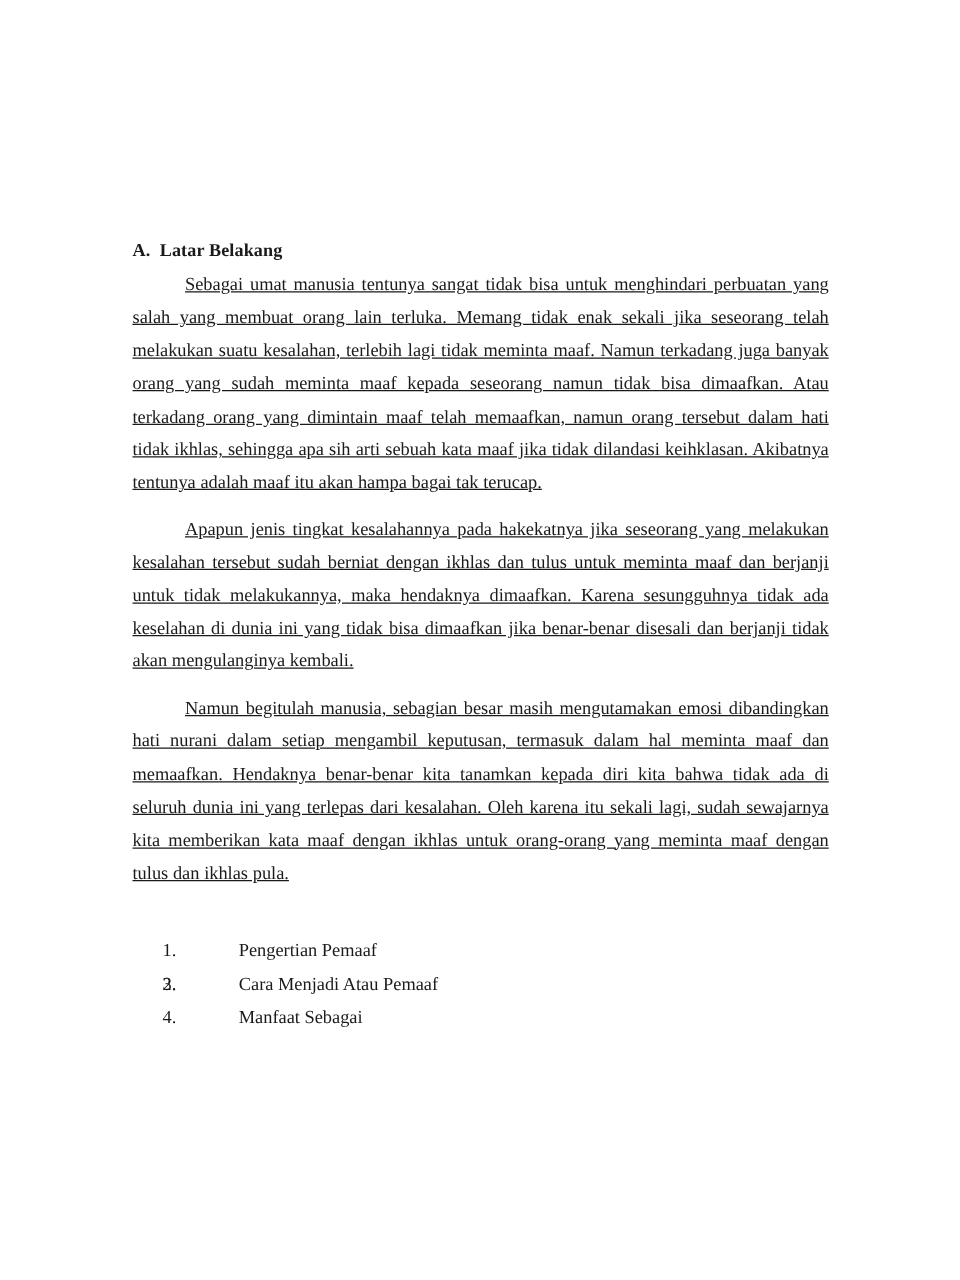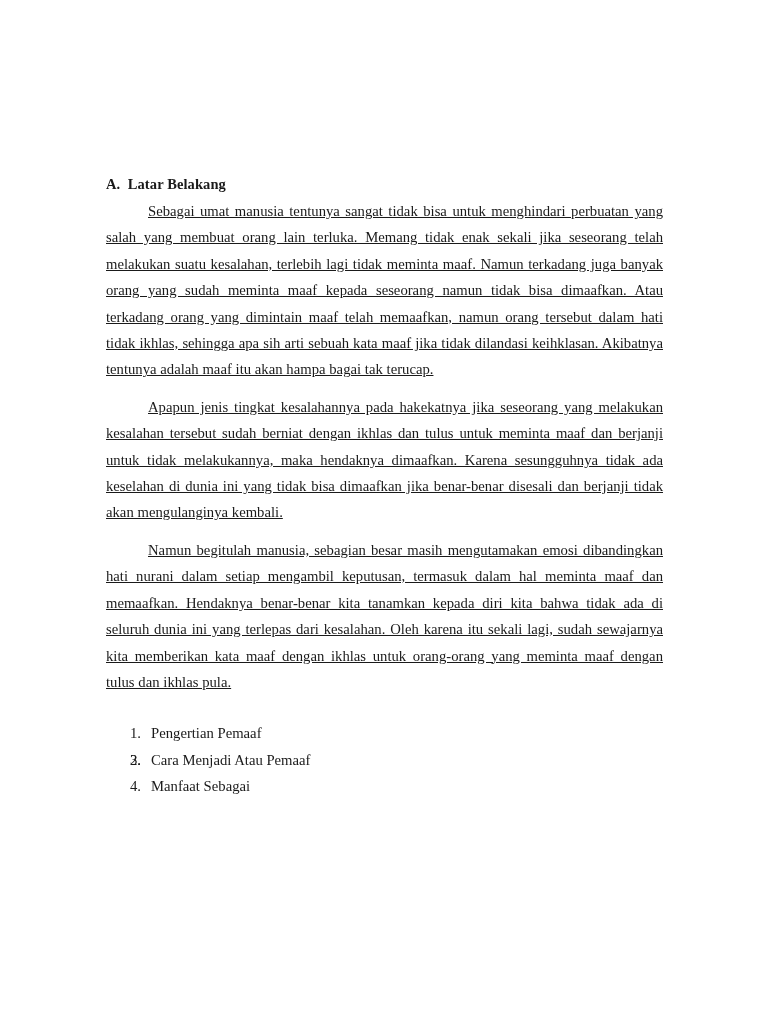--- a/index.html
+++ b/index.html
@@ -29,21 +29,21 @@
     position: absolute;
     left: 106px;
     top: 174px;
     width: 557px;
   }
 
   .section-heading {
     font-size: 14.5px;
     font-weight: bold;
     line-height: 20px;
-    margin: 0 0 4px 0;
+    margin: 17px 0 4px 0;
     letter-spacing: 0.1px;
     white-space: pre;
   }
 
   .section-heading .marker {
     display: inline-block;
     min-width: 21px;
   }
 
   .para {
@@ -52,21 +52,21 @@
     text-align: justify;
     text-justify: inter-word;
     margin: 0 0 11px 0;
     text-indent: 42px;
     hyphens: none;
     word-spacing: 0.1px;
     text-decoration: underline;
   }
 
   .para:last-of-type {
-    margin-bottom: 0;
+    margin-bottom: 11px;
   }
 
   .gap-before-b {
     height: 21px;
   }
 
   .numbered-list {
     list-style: none;
     margin: 4px 0 0 0;
     padding: 0;
@@ -83,20 +83,21 @@
   .numbered-list li .num {
     position: absolute;
     left: 24px;
     top: 0;
     width: 18px;
     text-align: left;
   }
 
   .numbered-list li .txt {
     display: inline;
+    margin-left: 40px;
   }
 </style>
 </head>
 <body>
 
 <div class="page">
   <div class="content">
 
     <h2 class="section-heading"><span class="marker">A.&nbsp;&nbsp;</span><span>Latar Belakang</span></h2>
 

